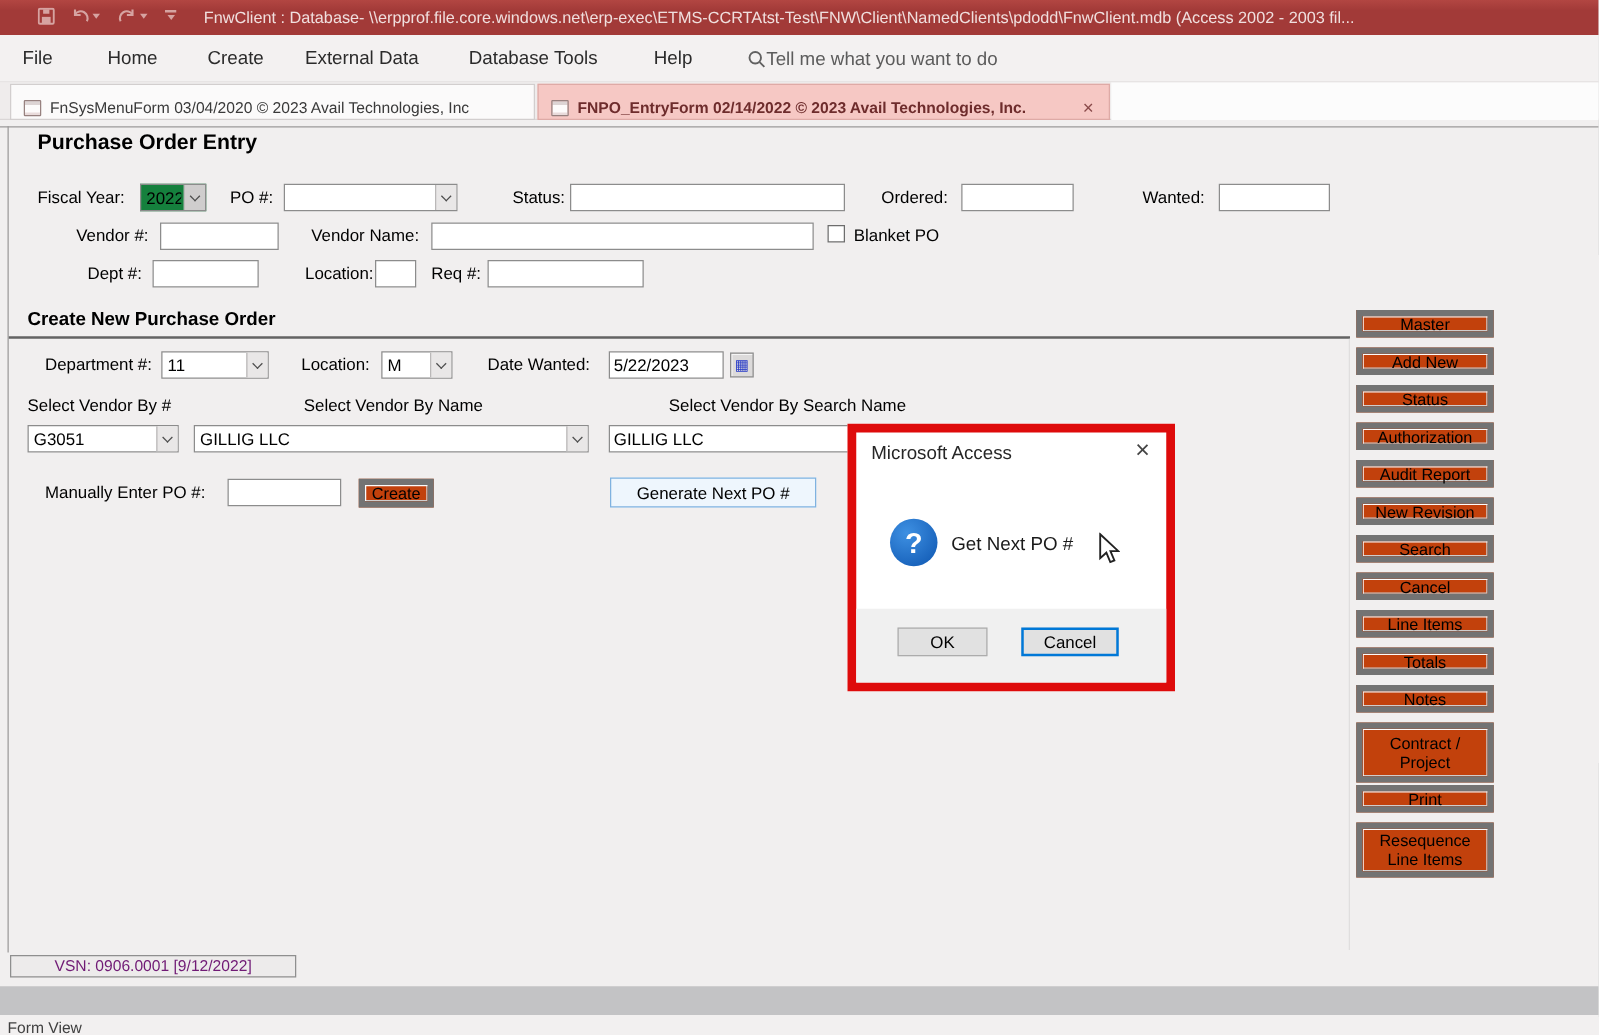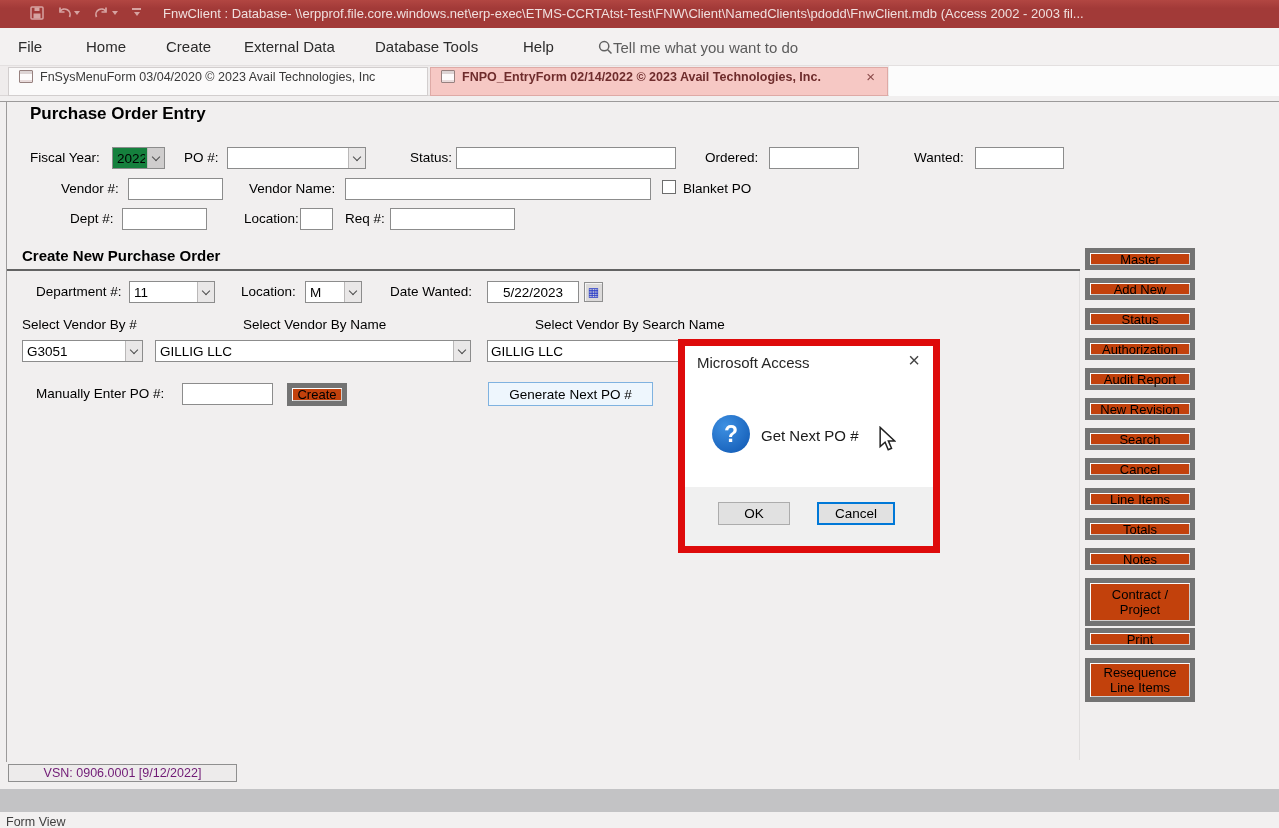--- a/index.html
+++ b/index.html
@@ -18,21 +18,21 @@
     color:#f0dfde;white-space:nowrap;overflow:hidden;width:1110px}
 
   
   .ribbon{position:absolute;left:0;top:28px;width:1279px;height:38px;background:#f3f1f1;border-bottom:1px solid #e3e0e0}
   .rtab{position:absolute;top:0;height:38px;line-height:38px;font-size:15px;color:#2b2b2b;white-space:nowrap;cursor:default}
   .tellme{position:absolute;top:0;height:38px;display:flex;align-items:center;color:#5c5c5c;font-size:15px}
 
   
   .tabbar{position:absolute;left:0;top:66px;width:1279px;height:30px;background:#efecec;border-bottom:1px solid #dad6d6}
   .tab-rest{position:absolute;left:889px;top:0;width:390px;height:30px;background:#fcfcfc}
-  .doctab{position:absolute;top:1px;height:29px;display:flex;align-items:flex-start;gap:7px;padding:2px 10px;font-size:12.5px;overflow:hidden;white-space:nowrap}
+  .doctab{position:absolute;top:1px;height:29px;display:flex;align-items:flex-end;gap:7px;padding:2px 10px;font-size:12.5px;overflow:hidden;white-space:nowrap}
   .doctab.inactive{left:8px;width:420px;background:#fbfafa;border:1px solid #d2cece;color:#3a3a3a}
   .doctab.active{left:430px;width:458px;background:#f6c8c4;border:1px solid #deaaa6;color:#6e2c2c;font-weight:bold}
   .doc-icon{flex:0 0 auto;width:14px;height:13px;border:1px solid #97817f;border-radius:1px;
     background:linear-gradient(#ddd4d4 0 3px,#fdfbfb 3px);box-shadow:inset 0 -2px 0 #e9dbdb}
   .tab-close{margin-left:auto;font-size:15px;line-height:13px;color:#8a4a4a;font-weight:normal;padding:0 2px;cursor:default}
 
   
   .form-topline{position:absolute;left:0;top:101px;width:1279px;height:1px;background:#9c9a9a}
   .form-leftline{position:absolute;left:6px;top:101px;width:1px;height:661px;background:#9c9a9a}
   .sec-hline{position:absolute;left:7px;top:269px;width:1073px;height:2px;background:#636363}
@@ -204,21 +204,21 @@
       </span>
   </div>
   <span class="lbl" style="left:241px;top:284px">Location:</span>
   <div class="combo" style="left:305px;top:281px;width:57px">
     <span class="combo-val">M</span>
     <span class="combo-btn">
         <i class="chev"></i>
       </span>
   </div>
   <span class="lbl" style="left:390px;top:284px">Date Wanted:</span>
-  <input class="inp" style="left: 487px; top: 281px; width: 92px; text-align: center;" value="5/22/2023">
+  <input class="inp" style="left: 487px; top: 281px; width: 92px; " value="5/22/2023">
   <div class="cal-btn">
     <span>▦</span>
   </div>
 
   <span class="lbl" style="left:22px;top:317px">Select Vendor By #</span>
   <span class="lbl" style="left:243px;top:317px">Select Vendor By Name</span>
   <span class="lbl" style="left:535px;top:317px">Select Vendor By Search Name</span>
 
   <div class="combo" style="left:22px;top:340px;width:121px">
     <span class="combo-val">G3051</span>

